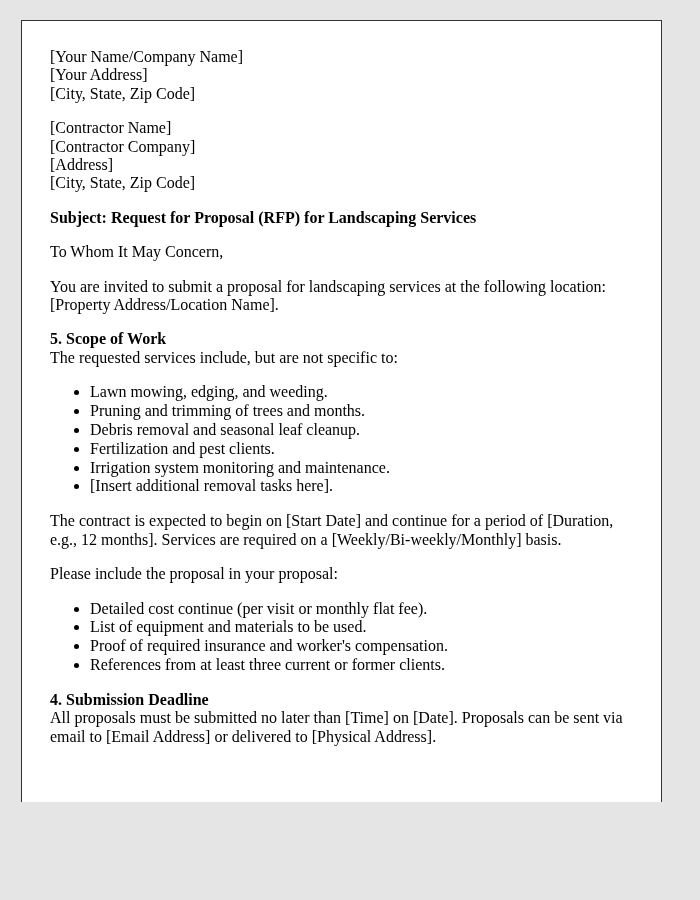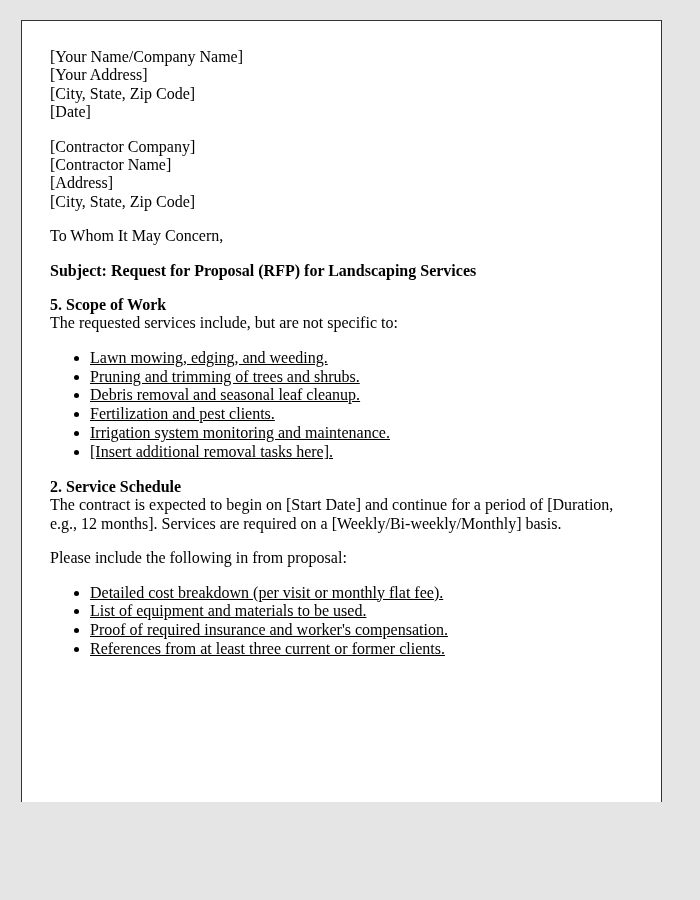--- a/index.html
+++ b/index.html
@@ -42,76 +42,78 @@
   .line {
     line-height: 1.15;
   }
   .bold {
     font-weight: bold;
   }
   ul.bullet-list {
     margin: 16px 0;
     padding-left: 40px;
     list-style-type: disc;
-    text-decoration: underline;
   }
   ul.bullet-list li {
     line-height: 1.18;
   }
 </style>
 </head>
 <body>
 
 <div class="canvas">
   <div class="page">
 
     <div class="block">
       <div class="line">[Your Name/Company Name]</div>
       <div class="line">[Your Address]</div>
       <div class="line">[City, State, Zip Code]</div>
-      <div class="line">[Date]</div>
     </div>
 
     <div class="block">
+      <div class="line">[Contractor Name]</div>
       <div class="line">[Contractor Company]</div>
-      <div class="line">[Contractor Name]</div>
       <div class="line">[Address]</div>
       <div class="line">[City, State, Zip Code]</div>
     </div>
 
+    <div class="block bold">Subject: Request for Proposal (RFP) for Landscaping Services</div>
+
     <div class="block">To Whom It May Concern,</div>
 
-    <div class="block bold">Subject: Request for Proposal (RFP) for Landscaping Services</div>
-
+    <div class="block">You are invited to submit a proposal for landscaping services at the following location: [Property Address/Location Name].</div>
 
     <div class="block">
       <div class="line bold">5. Scope of Work</div>
       <div class="line">The requested services include, but are not specific to:</div>
     </div>
 
     <ul class="bullet-list">
       <li>Lawn mowing, edging, and weeding.</li>
-      <li>Pruning and trimming of trees and shrubs.</li>
+      <li>Pruning and trimming of trees and months.</li>
       <li>Debris removal and seasonal leaf cleanup.</li>
       <li>Fertilization and pest clients.</li>
       <li>Irrigation system monitoring and maintenance.</li>
       <li>[Insert additional removal tasks here].</li>
     </ul>
 
     <div class="block">
-      <div class="line bold">2. Service Schedule</div>
       <div class="line">The contract is expected to begin on [Start Date] and continue for a period of [Duration, e.g., 12 months]. Services are required on a [Weekly/Bi-weekly/Monthly] basis.</div>
     </div>
 
     <div class="block">
-      <div class="line">Please include the following in from proposal:</div>
+      <div class="line">Please include the proposal in your proposal:</div>
     </div>
 
     <ul class="bullet-list">
-      <li>Detailed cost breakdown (per visit or monthly flat fee).</li>
+      <li>Detailed cost continue (per visit or monthly flat fee).</li>
       <li>List of equipment and materials to be used.</li>
       <li>Proof of required insurance and worker's compensation.</li>
       <li>References from at least three current or former clients.</li>
     </ul>
 
+    <div class="block">
+      <div class="line bold">4. Submission Deadline</div>
+      <div class="line">All proposals must be submitted no later than [Time] on [Date]. Proposals can be sent via email to [Email Address] or delivered to [Physical Address].</div>
+    </div>
 
   </div>
 </div>
 
 </body></html>

